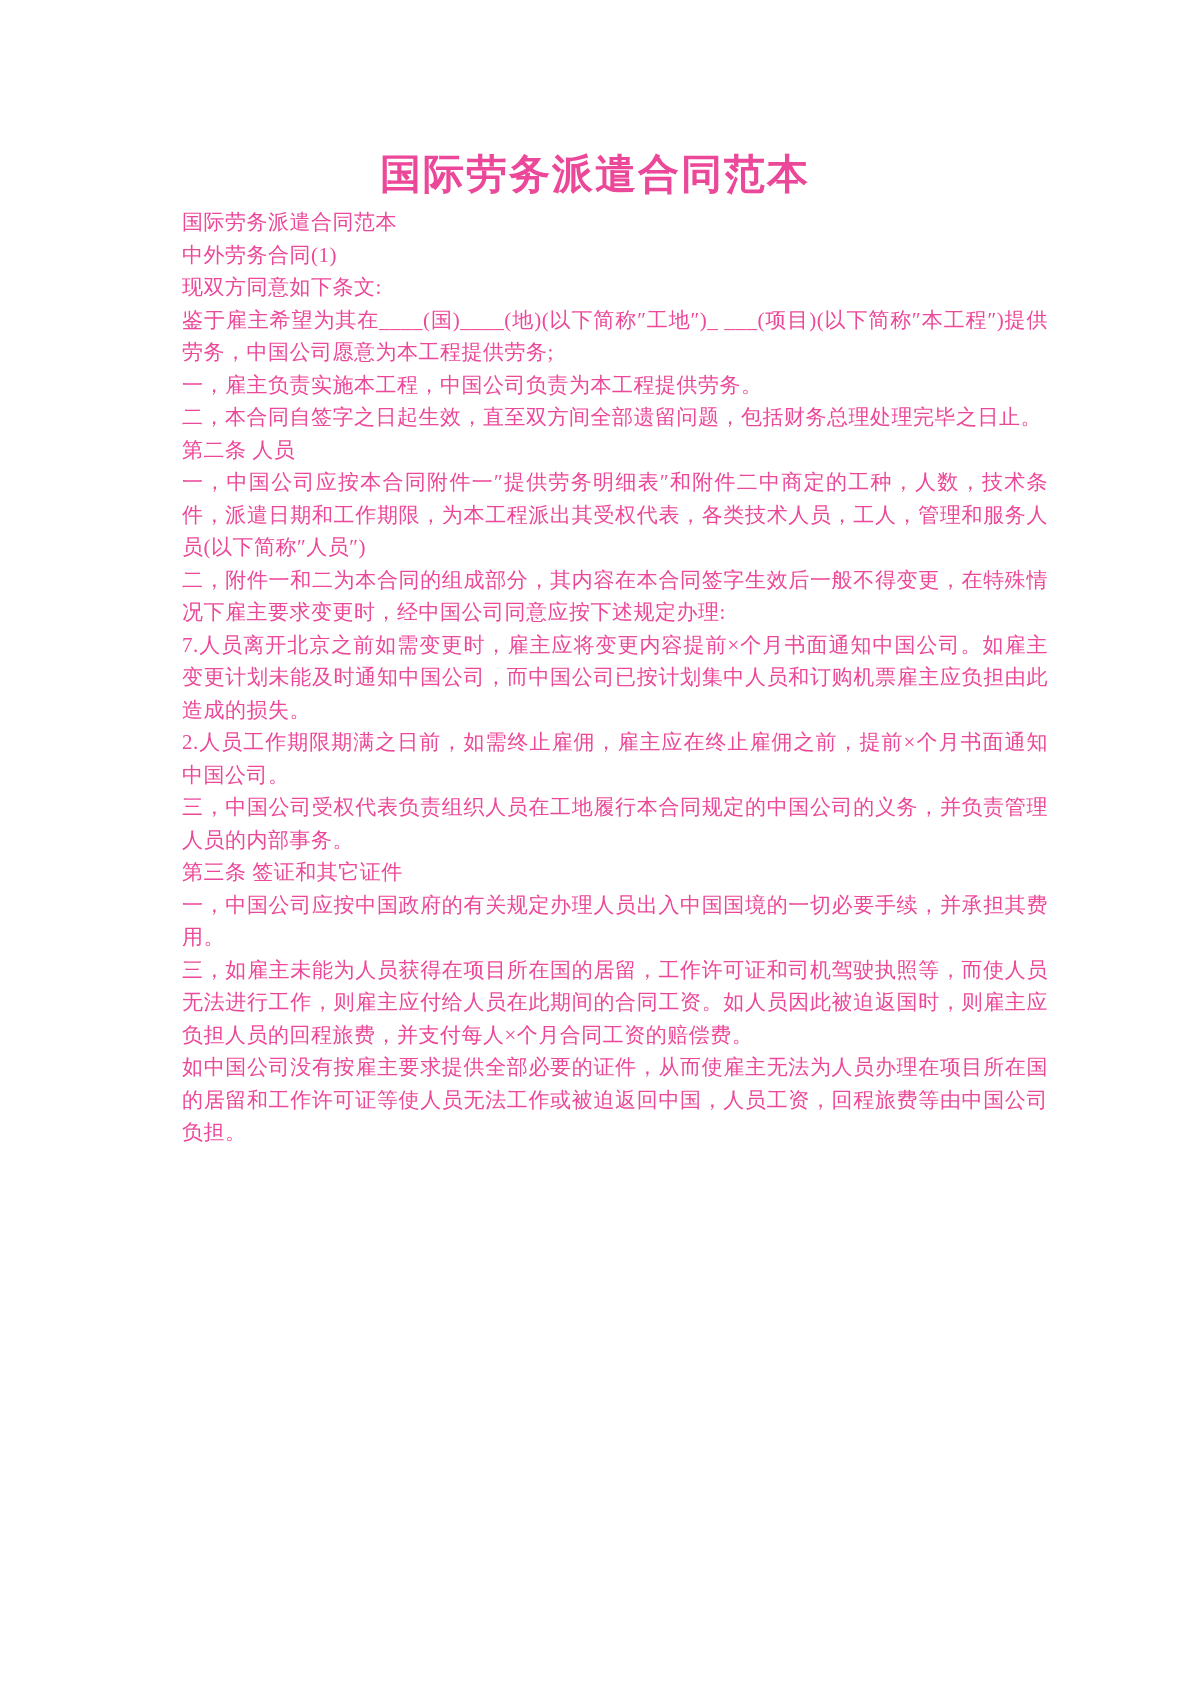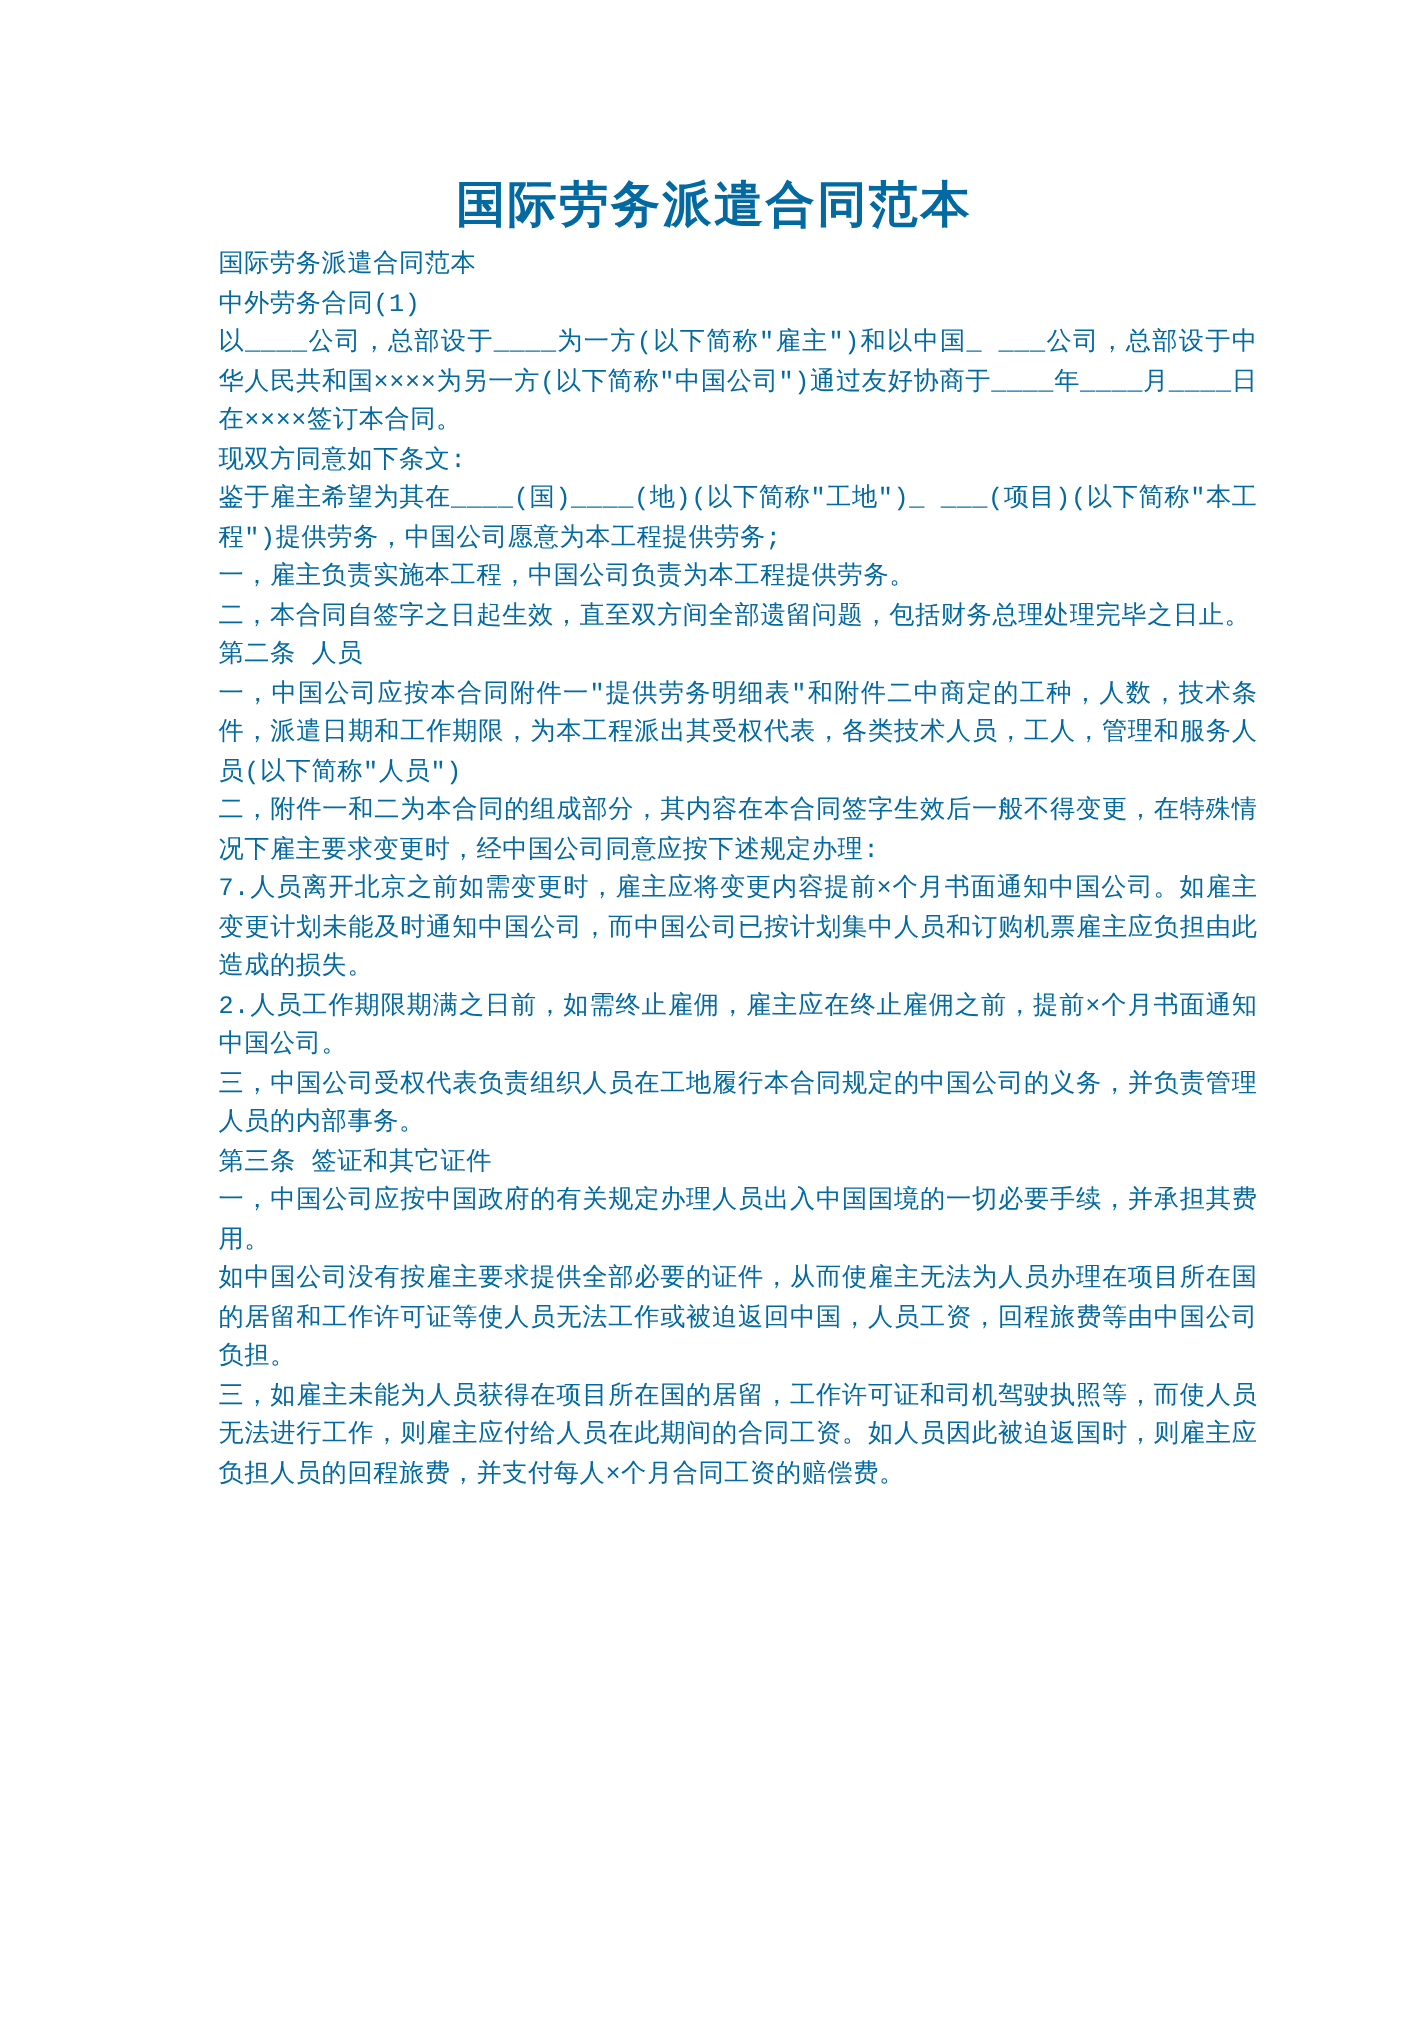--- a/index.html
+++ b/index.html
@@ -6,22 +6,22 @@
     margin: 0;
     padding: 0;
     background: #ffffff;
   }
   .page {
     position: relative;
     width: 1190px;
     height: 1683px;
     background: #ffffff;
     overflow: hidden;
-    color: #0369a1;
-    font-family: Liberation Mono, monospace;
+    color: #ec4899;
+    font-family: Liberation Serif, serif;
   }
   .doc-title {
     position: absolute;
     top: 148px;
     left: 0;
     width: 100%;
     text-align: center;
     font-size: 41px;
     font-weight: bold;
     letter-spacing: 2px;
@@ -45,29 +45,28 @@
   }
 </style>
 </head>
 <body>
 
 <div class="page">
   <div class="doc-title">国际劳务派遣合同范本</div>
   <div class="doc-body">
       <p>国际劳务派遣合同范本</p>
       <p>中外劳务合同(1)</p>
-      <p>以____公司，总部设于____为一方(以下简称″雇主″)和以中国_ ___公司，总部设于中华人民共和国××××为另一方(以下简称″中国公司″)通过友好协商于____年____月____日在××××签订本合同。</p>
       <p>现双方同意如下条文:</p>
       <p>鉴于雇主希望为其在____(国)____(地)(以下简称″工地″)_ ___(项目)(以下简称″本工程″)提供劳务，中国公司愿意为本工程提供劳务;</p>
       <p>一，雇主负责实施本工程，中国公司负责为本工程提供劳务。</p>
       <p>二，本合同自签字之日起生效，直至双方间全部遗留问题，包括财务总理处理完毕之日止。</p>
       <p>第二条 人员</p>
       <p>一，中国公司应按本合同附件一″提供劳务明细表″和附件二中商定的工种，人数，技术条件，派遣日期和工作期限，为本工程派出其受权代表，各类技术人员，工人，管理和服务人员(以下简称″人员″)</p>
       <p>二，附件一和二为本合同的组成部分，其内容在本合同签字生效后一般不得变更，在特殊情况下雇主要求变更时，经中国公司同意应按下述规定办理:</p>
       <p>7.人员离开北京之前如需变更时，雇主应将变更内容提前×个月书面通知中国公司。如雇主变更计划未能及时通知中国公司，而中国公司已按计划集中人员和订购机票雇主应负担由此造成的损失。</p>
       <p>2.人员工作期限期满之日前，如需终止雇佣，雇主应在终止雇佣之前，提前×个月书面通知中国公司。</p>
       <p>三，中国公司受权代表负责组织人员在工地履行本合同规定的中国公司的义务，并负责管理人员的内部事务。</p>
       <p>第三条 签证和其它证件</p>
       <p>一，中国公司应按中国政府的有关规定办理人员出入中国国境的一切必要手续，并承担其费用。</p>
+      <p>三，如雇主未能为人员获得在项目所在国的居留，工作许可证和司机驾驶执照等，而使人员无法进行工作，则雇主应付给人员在此期间的合同工资。如人员因此被迫返国时，则雇主应负担人员的回程旅费，并支付每人×个月合同工资的赔偿费。</p>
       <p>如中国公司没有按雇主要求提供全部必要的证件，从而使雇主无法为人员办理在项目所在国的居留和工作许可证等使人员无法工作或被迫返回中国，人员工资，回程旅费等由中国公司负担。</p>
-      <p>三，如雇主未能为人员获得在项目所在国的居留，工作许可证和司机驾驶执照等，而使人员无法进行工作，则雇主应付给人员在此期间的合同工资。如人员因此被迫返国时，则雇主应负担人员的回程旅费，并支付每人×个月合同工资的赔偿费。</p>
     </div>
 </div>
 
 </body></html>

